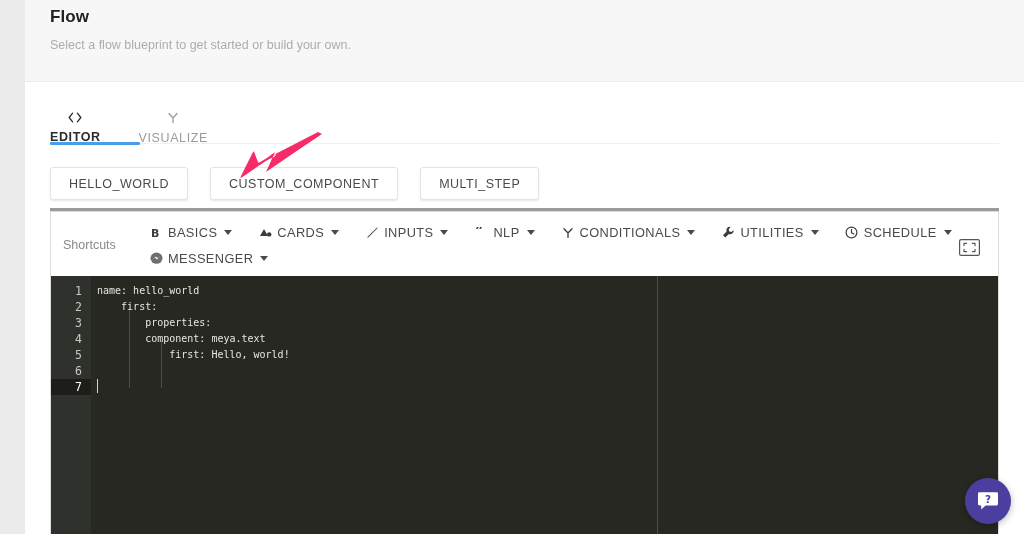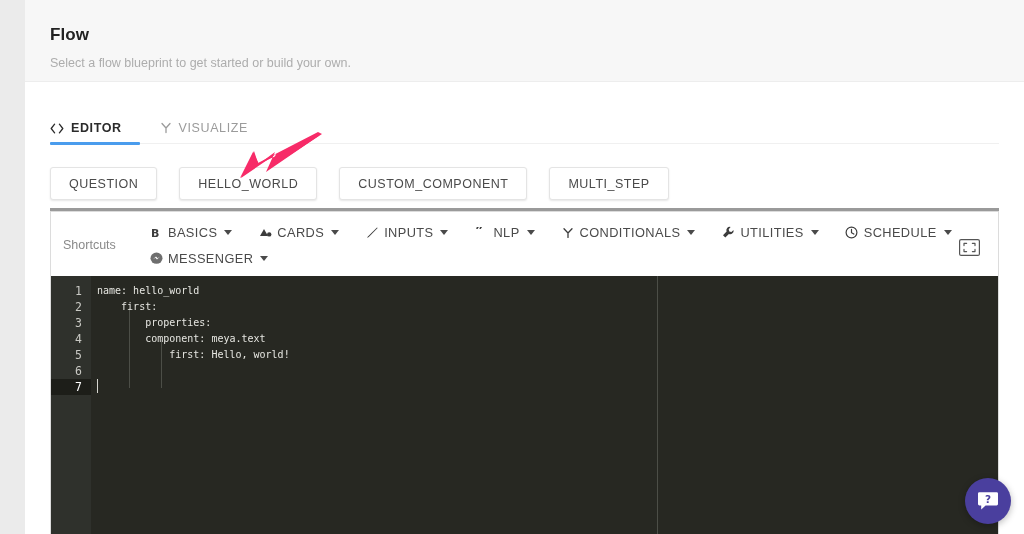--- a/index.html
+++ b/index.html
@@ -21,21 +21,21 @@
   .content {
     position: absolute; left: 25px; top: 0; width: 999px; height: 534px;
     background: #ffffff;
   }
 
   
   .page-header {
     position: absolute; left: 0; top: 0; width: 999px; height: 82px;
     background: #f7f7f7;
     border-bottom: 1px solid #ededed;
-    padding: 24px 0 0 25px;
+    padding: 6px 0 0 25px;
   }
   .page-title {
     font-size: 17px; font-weight: bold; color: #222; line-height: 22px;
     letter-spacing: .1px;
   }
   .page-subtitle {
     font-size: 12.5px; color: #adadad; margin-top: 9px; line-height: 16px;
   }
 
   
@@ -43,20 +43,21 @@
     position: absolute; left: 0; top: 82px; width: 999px; height: 68px;
     padding-left: 25px;
   }
   .tabs-row { display: flex; align-items: flex-end; height: 62px; }
   .tab {
     display: flex; align-items: center; gap: 7px;
     height: 62px; padding: 0 14px 0 0; margin-right: 24px;
     font-size: 12.5px; letter-spacing: .6px;
     color: #9b9b9b; cursor: pointer; position: relative;
     padding-top: 30px;
+    flex-direction: column;
   }
   .tab.active { color: #2b2b2b; font-weight: bold; }
   .tab-underline {
     position: absolute; left: 25px; top: 142px; width: 90px; height: 3px;
     background: #4a9ced; border-radius: 1px;
   }
   .tabs-baseline {
     position: absolute; left: 25px; top: 143px; width: 949px; height: 1px;
     background: #f0f0f0;
   }
@@ -198,21 +199,20 @@
           <span>VISUALIZE</span>
         </div>
 
 
       </div>
     </div>
     <div class="tabs-baseline"></div>
     <div class="tab-underline"></div>
 
     <div class="blueprints">
-      <div class="bp-btn">QUESTION</div>
       <div class="bp-btn">HELLO_WORLD</div>
       <div class="bp-btn">CUSTOM_COMPONENT</div>
       <div class="bp-btn">MULTI_STEP</div>
     </div>
 
     <div class="resize-bar"></div>
 
     <div class="editor-panel">
 
       <div class="shortcuts-bar">

